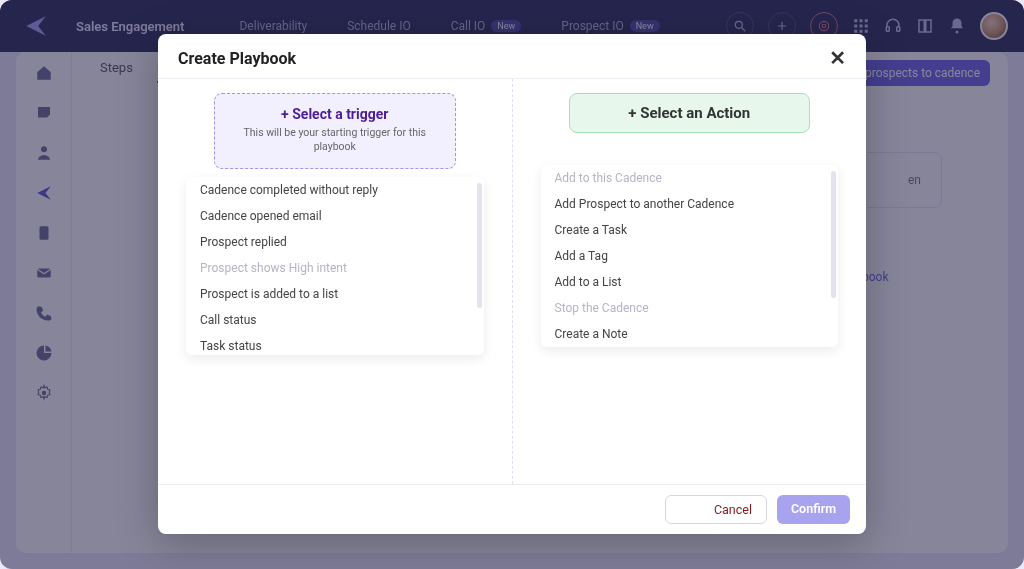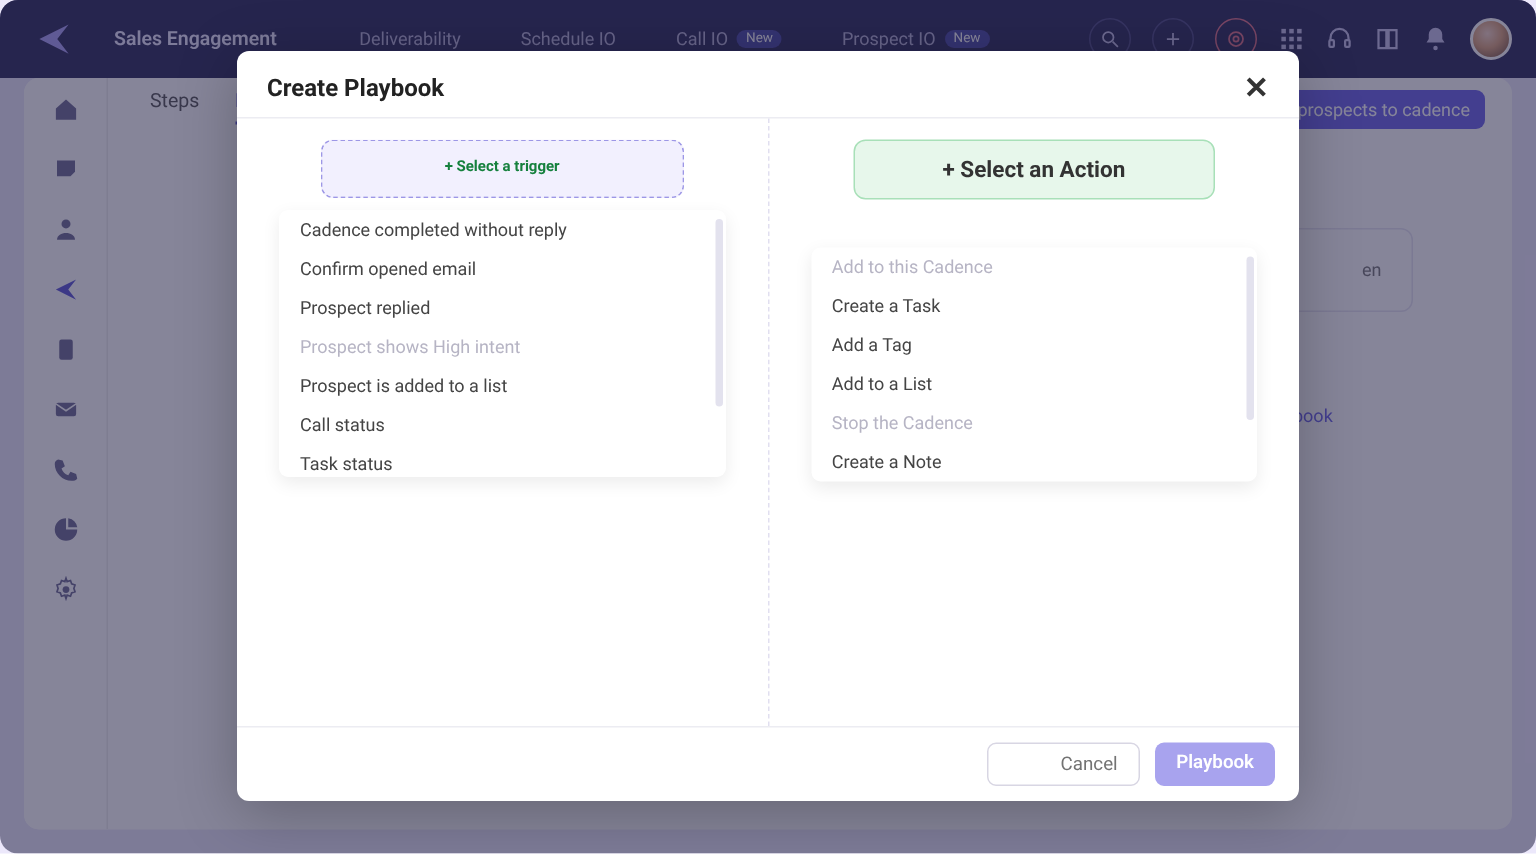--- a/index.html
+++ b/index.html
@@ -137,21 +137,21 @@
   .col.left { border-right: 1px dashed #e1dff0; }
 
   .triggerBox {
     border: 1.5px dashed #9d97e6;
     background: #f2f0fe;
     border-radius:8px;
     padding: 12px 18px 14px;
     text-align:center;
     margin: 0 38px 8px 38px;
   }
-  .triggerBox .ttl { font-size:10px; font-weight:700; color:#15803d; }
+  .triggerBox .ttl { font-size:14px; font-weight:700; color:#4c1d95; }
   .triggerBox .sub { font-size:10.5px; color:#666; margin-top:4px; line-height:1.35; }
 
   .actionBox {
     border: 1.5px solid #a8e0b8;
     background: #e7f7eb;
     border-radius:8px;
     padding: 10px 14px;
     text-align:center;
     margin: 0 38px 8px 38px;
     font-size:15px; font-weight:700; color:#333;
@@ -191,21 +191,21 @@
     display:flex;
     justify-content:flex-end;
     gap:10px;
   }
   .btn {
     font-size:12.5px;
     padding:6px 14px;
     border-radius:6px;
     cursor:pointer;
   }
-  .btn-cancel { background:#fff; border:1px solid #d8d6e3; color:#737373;padding-left:48px; }
+  .btn-cancel { background:#fff; border:1px solid #d8d6e3; color:#7f1d1d;padding-left:48px; }
   .btn-confirm { background:#a8a3ee; border:none; color:#fff; font-weight:600; }
 
   svg { display:block; }
 </style>
 </head>
 <body>
 
 <div class="topnav">
   <div class="logo-wrap">
     <svg class="logo" viewBox="0 0 24 24" fill="none">
@@ -352,42 +352,44 @@
   <div class="modal">
     <div class="modal-header">
       <div class="modal-title">Create Playbook</div>
       <div class="close">✕</div>
     </div>
     <div class="modal-body">
 
       <div class="col left">
         <div class="triggerBox">
           <div class="ttl">+ Select a trigger</div>
+          <div class="sub">This will be your starting trigger for this playbook</div>
         </div>
         <div class="options">
           <div class="opt">Cadence completed without reply</div>
-          <div class="opt">Confirm opened email</div>
+          <div class="opt">Cadence opened email</div>
           <div class="opt">Prospect replied</div>
           <div class="opt dim">Prospect shows High intent</div>
           <div class="opt">Prospect is added to a list</div>
           <div class="opt">Call status</div>
           <div class="opt">Task status</div>
         </div>
       </div>
 
       <div class="col right">
         <div class="actionBox">+ Select an Action</div>
         <div class="options">
           <div class="opt dim">Add to this Cadence</div>
+          <div class="opt">Add Prospect to another Cadence</div>
           <div class="opt">Create a Task</div>
           <div class="opt">Add a Tag</div>
           <div class="opt">Add to a List</div>
           <div class="opt dim">Stop the Cadence</div>
           <div class="opt">Create a Note</div>
         </div>
       </div>
     </div>
     <div class="modal-footer">
       <div class="btn btn-cancel">Cancel</div>
-      <div class="btn btn-confirm">Playbook</div>
+      <div class="btn btn-confirm">Confirm</div>
     </div>
   </div>
 </div>
 
 </body></html>

